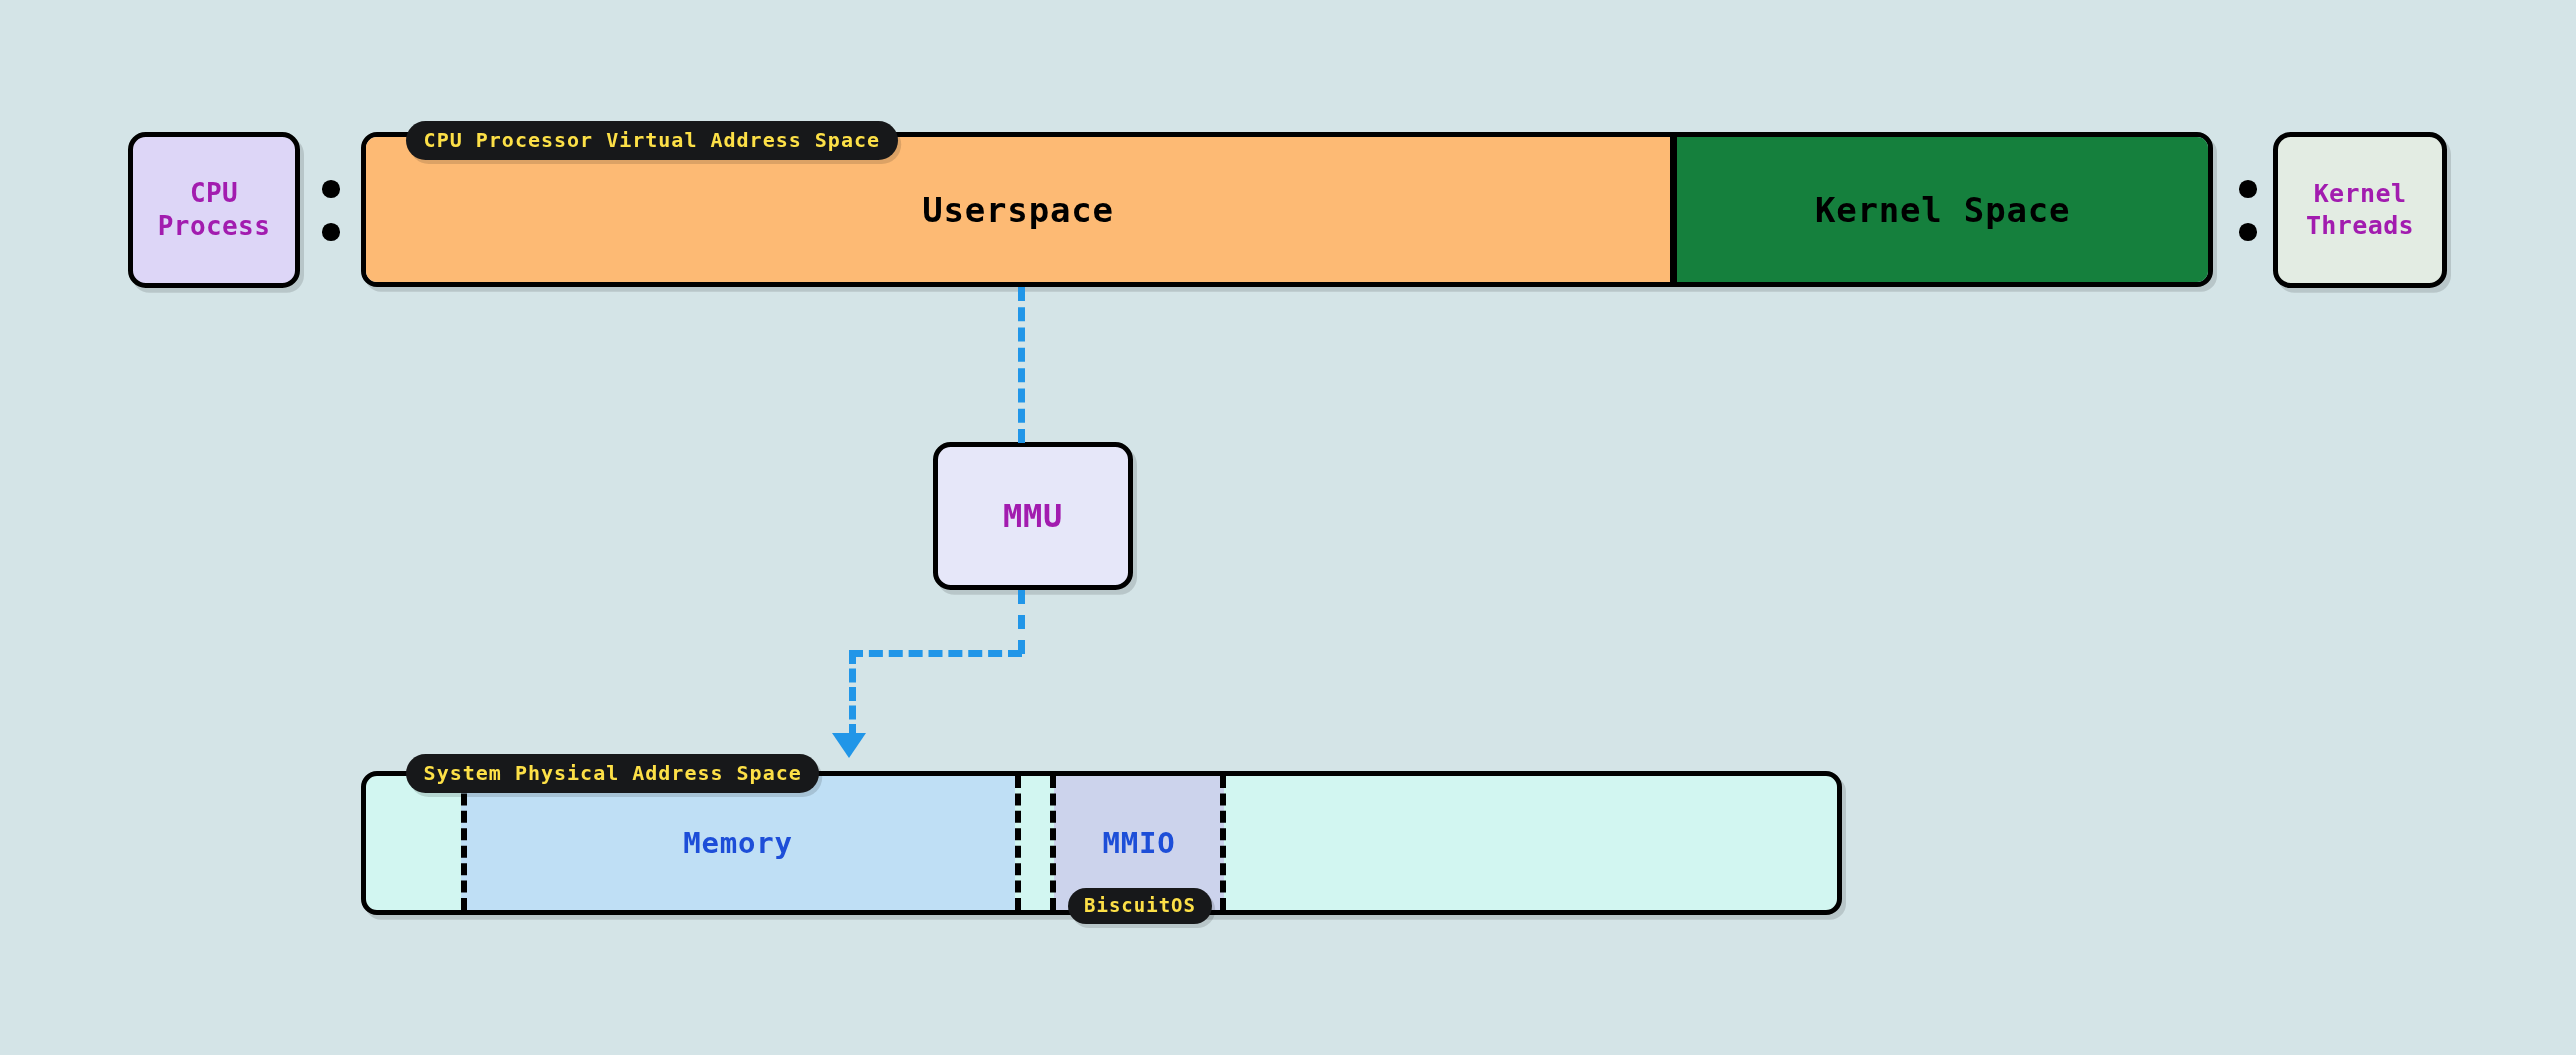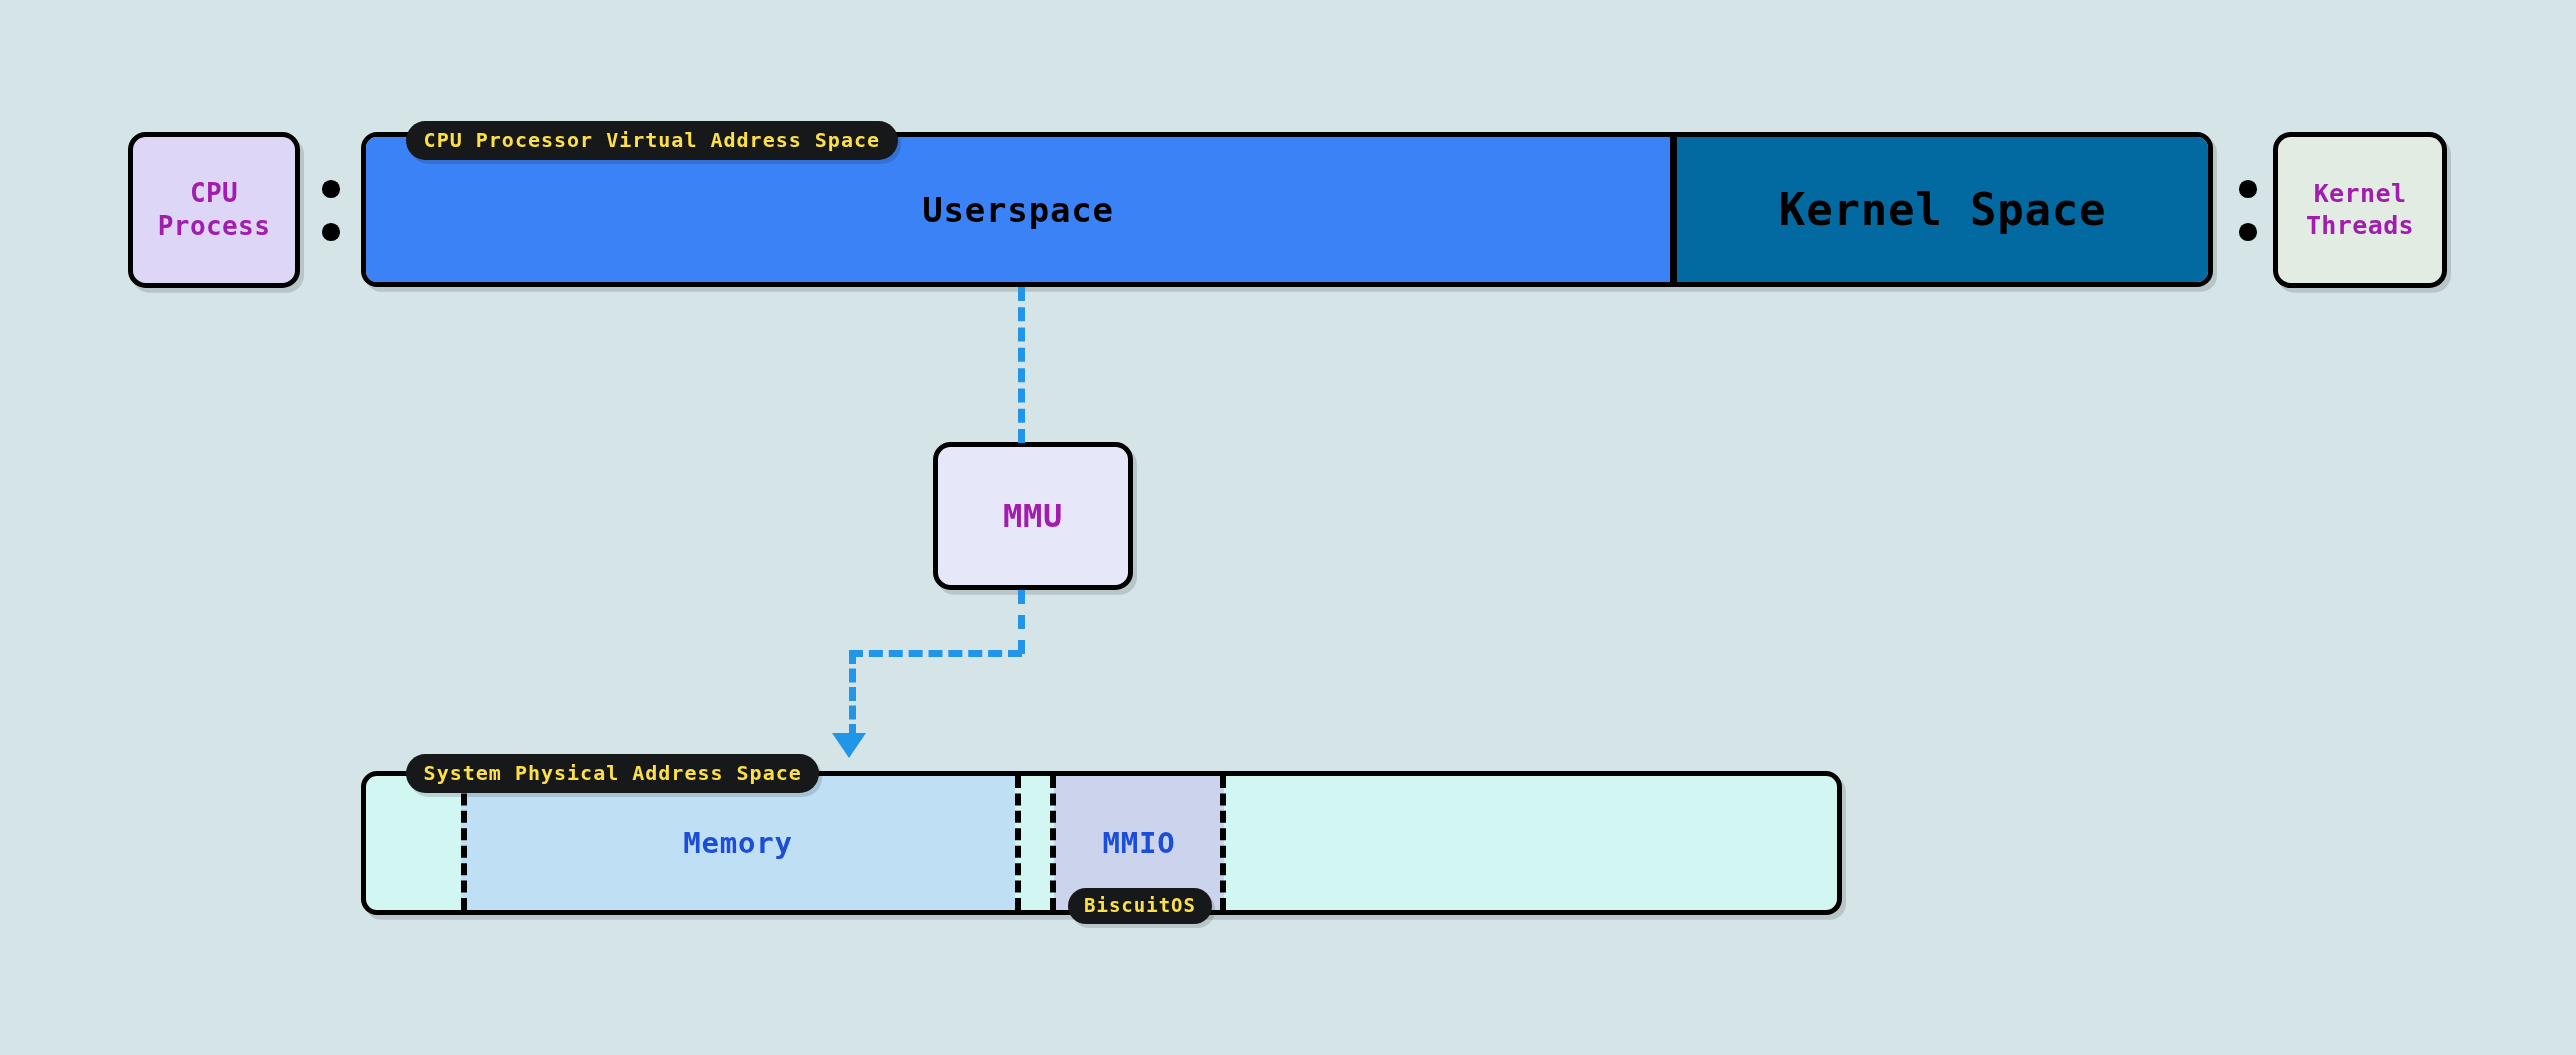--- a/index.html
+++ b/index.html
@@ -79,33 +79,33 @@
     width: 1852px; height: 155px;
     border: 5.6px solid #000;
     border-radius: 16px;
     background: #bfdff5;
     box-shadow: 4px 4.8px 0 rgba(0,0,0,0.13);
     overflow: hidden;
     display: flex;
   }
   #userspace {
     flex: 0 0 1304px;
-    background: #3b82f6;
+    background: #fdba74;
     display: flex; align-items: center; justify-content: center;
     font-size: 34px; font-weight: 700; letter-spacing: 0.8px;
   }
   #vas-divider {
     flex: 0 0 7.2px;
     background: #000;
   }
   #kernel-space {
     flex: 1 1 auto;
-    background: #0369a1;
+    background: #15803d;
     display: flex; align-items: center; justify-content: center;
-    font-size: 44px; font-weight: 700; letter-spacing: 0.8px;
+    font-size: 34px; font-weight: 700; letter-spacing: 0.8px;
   }
 
   
   .pill {
     position: absolute;
     background: #17181a;
     color: #fde047;
     border-radius: 797px;
     font-size: 20px;
     font-weight: 700;

